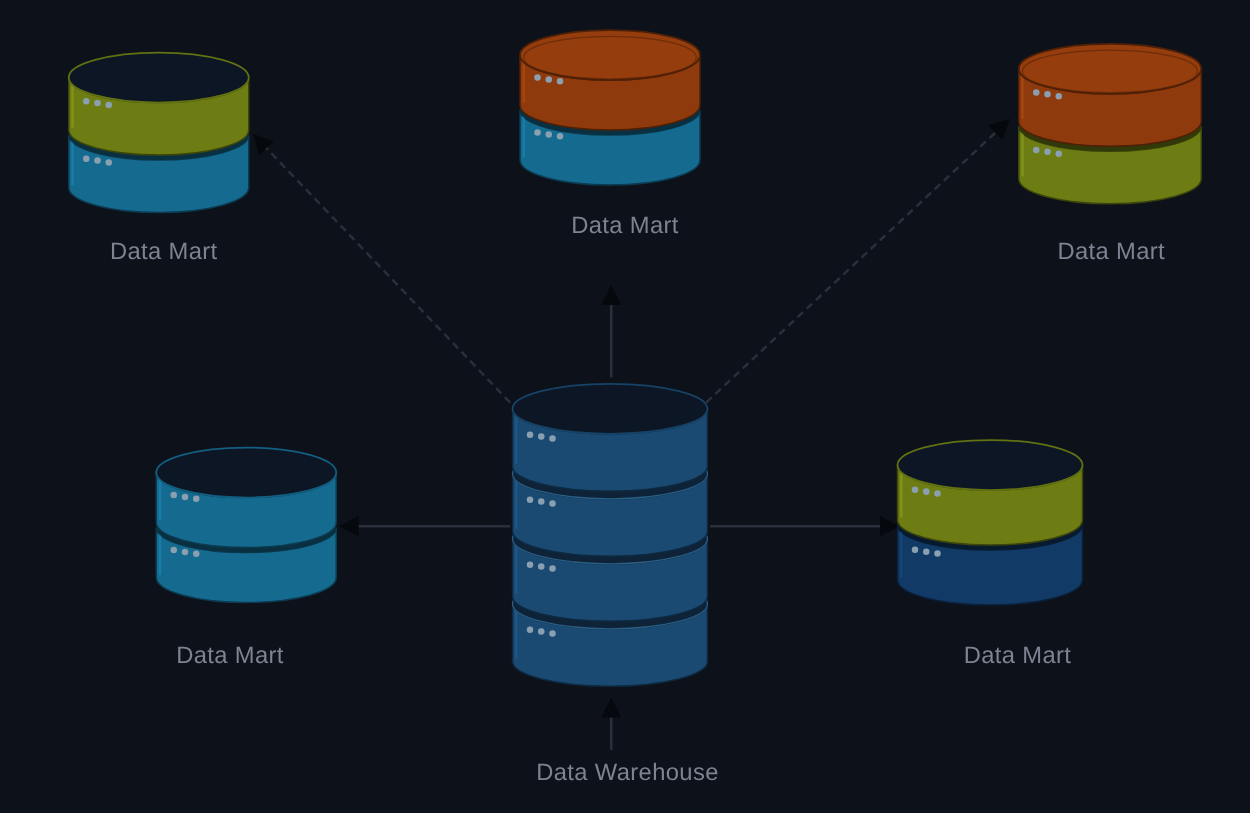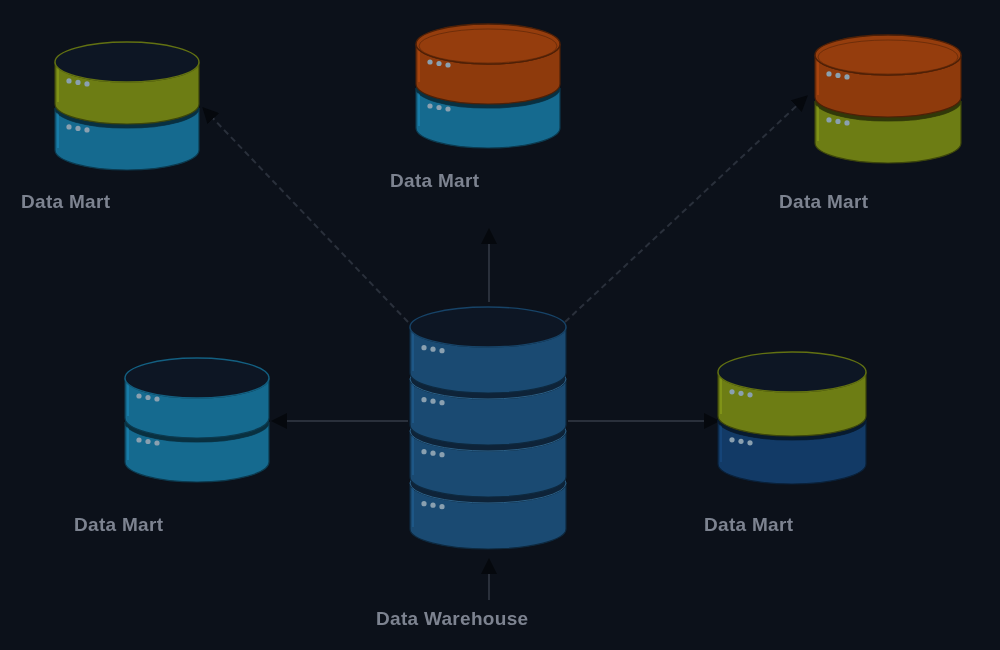--- a/index.html
+++ b/index.html
@@ -1,19 +1,19 @@
 <!DOCTYPE html>
 <html><head>
 <meta charset="utf-8">
 <style>
   html, body { margin: 0; padding: 0; }
   body { width: 1000px; height: 650px; background: #0c111a; overflow: hidden; position: relative;
          font-family: "Liberation Sans", "DejaVu Sans", sans-serif; }
   #diagram { position: absolute; left: 0; top: 0; width: 1000px; height: 650px; }
-  .label { position: absolute; color: #7d8390; font-weight: bold; font-size: 19px; text-align: left;
+  .label { position: absolute; color: #7d8390; font-weight: normal; font-size: 19px; text-align: center;
            width: 220px; letter-spacing: 0.3px; font-family: "Liberation Sans", sans-serif; }
 </style>
 </head>
 <body>
 
 <svg id="diagram" viewBox="0 0 1000 650" xmlns="http://www.w3.org/2000/svg">
   <defs>
     <marker id="arrowhead" markerWidth="8" markerHeight="8" refX="6" refY="4" orient="auto">
       <path d="M0,0 L8,4 L0,8 z" fill="#05080d"></path>
     </marker>
@@ -154,13 +154,13 @@
         <ellipse cx="488" cy="327" rx="78" ry="20" fill="#0d1624" stroke="#174367" stroke-width="1.4"></ellipse>
       </g>
     </g>
 </svg>
 
 <div class="label" style="left:21px; top:191px;">Data Mart</div>
 <div class="label" style="left:390px; top:170px;">Data Mart</div>
 <div class="label" style="left:779px; top:191px;">Data Mart</div>
 <div class="label" style="left:74px; top:514px;">Data Mart</div>
 <div class="label" style="left:704px; top:514px;">Data Mart</div>
-<div class="label" style="left:376px; top:608px;">Data Warehouse</div>
+<div class="label" style="left:392px; top:608px;">Data Warehouse</div>
 
 </body></html>

